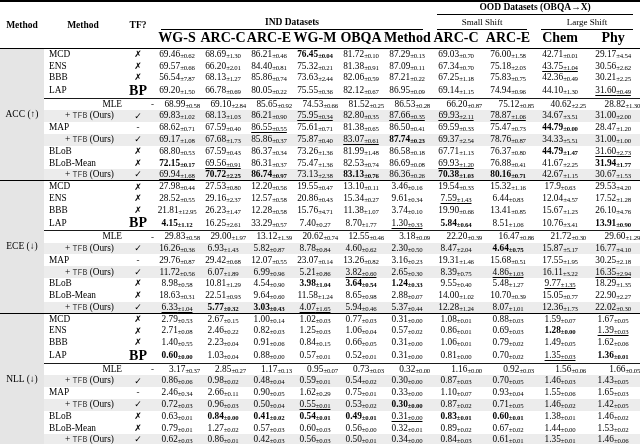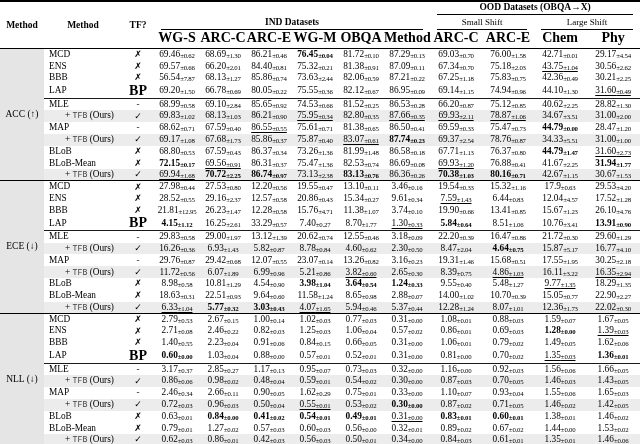--- a/index.html
+++ b/index.html
@@ -23,21 +23,21 @@
   td.method { text-align: left; padding-left: 5px; white-space: nowrap; margin-left: 40px; }
   td.method.indent { padding-left: 21px; }
   .tt { font-family: "Liberation Mono", "DejaVu Sans Mono", monospace; font-size: 8.2px; color: #444; }
   td.tf { text-align: center; font-size: 9px; }
   td.tf .bp { font-weight: bold; font-size: 14px; }
   td.num { text-align: center; white-space: nowrap; }
   .sub { font-size: 6.8px; vertical-align: -0.5px; letter-spacing: -0.2px; }
   .b { font-weight: bold; }
   .u { text-decoration: underline; text-underline-offset: 2px; text-decoration-thickness: from-font; }
   tr.shaded td { background: #ececec; }
-  tr.grule td { border-top: 1px solid #1a1a1a; }
+  tr.grule td { border-top: 1px solid #1a1a1a; text-align: right; }
 </style>
 </head>
 <body>
 
 <div class="page">
   <table class="results">
     <colgroup>
       <col style="width:44px">
         <col style="width:78px">
         <col style="width:32px">

